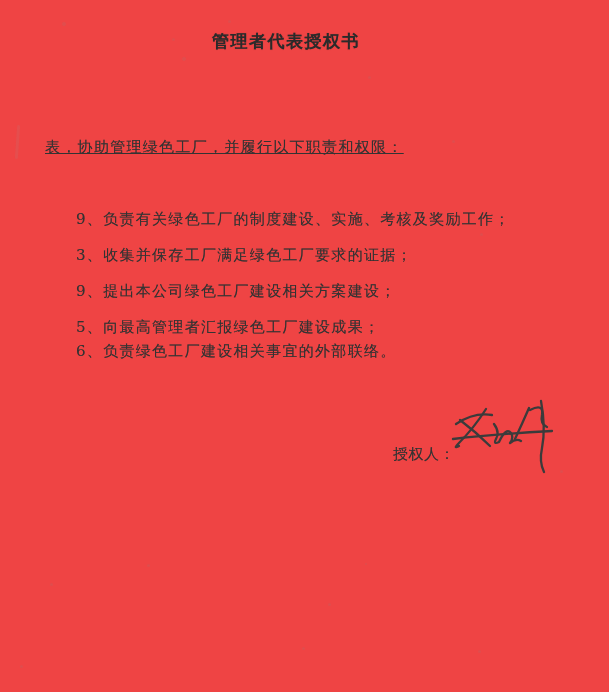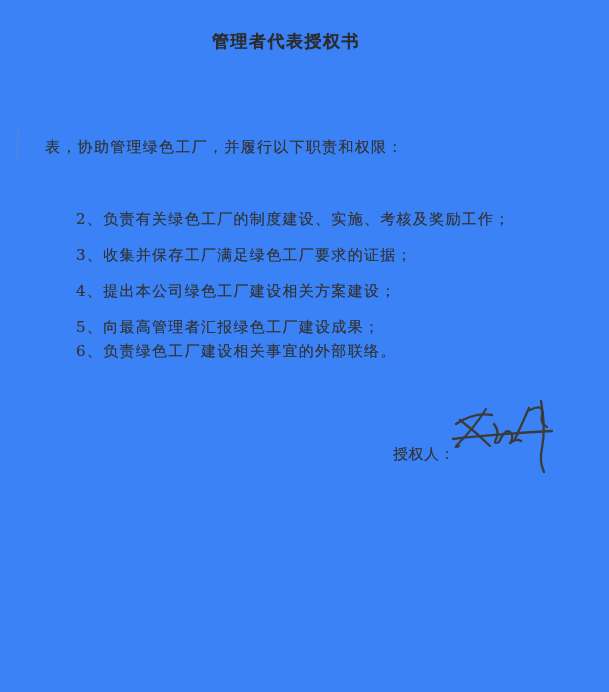--- a/index.html
+++ b/index.html
@@ -1,21 +1,21 @@
 <!DOCTYPE html>
 <html><head>
 <meta charset="utf-8">
 <style>
   * { margin: 0; padding: 0; box-sizing: border-box; }
   html, body { background: #ffffff; }
   .page {
     position: relative;
     width: 609px;
     height: 692px;
-    background: #3b82f6;
+    background: #ef4444;
     overflow: hidden;
     font-family: "DejaVu Serif", "Liberation Serif", serif;
     color: #2e2e2e;
   }
   .title {
     position: absolute;
     top: 30px;
     left: 0;
     width: 572px;
     text-align: center;
@@ -28,21 +28,21 @@
   .bodyline {
     position: absolute;
     font-size: 15px;
     letter-spacing: 1.3px;
     line-height: 20px;
     white-space: nowrap;
     color: #333333;
     text-shadow: 0 0 0.6px rgba(50,50,50,0.5);
   }
   .pline1 { top: 100px; left: 76px; }
-  .pline2 { top: 137px; left: 45px; }
+  .pline2 { top: 137px; left: 45px; text-decoration: underline; }
   .item1  { top: 172px; left: 76px; }
   .item2  { top: 209px; left: 76px; }
   .item3  { top: 245px; left: 76px; }
   .item4  { top: 281px; left: 76px; }
   .item5  { top: 317px; left: 76px; text-align: right; }
   .item6  { top: 341px; left: 76px; text-align: center; }
   .sig-label {
     position: absolute;
     top: 421px;
     left: 393px;
@@ -112,25 +112,25 @@
 <body>
 
 <div class="page">
 
   <div class="title">管理者代表授权书</div>
 
 
   <div class="bodyline pline2">表，协助管理绿色工厂，并履行以下职责和权限：</div>
 
 
-  <div class="bodyline item2">2、负责有关绿色工厂的制度建设、实施、考核及奖励工作；</div>
+  <div class="bodyline item2">9、负责有关绿色工厂的制度建设、实施、考核及奖励工作；</div>
 
   <div class="bodyline item3">3、收集并保存工厂满足绿色工厂要求的证据；</div>
 
-  <div class="bodyline item4">4、提出本公司绿色工厂建设相关方案建设；</div>
+  <div class="bodyline item4">9、提出本公司绿色工厂建设相关方案建设；</div>
 
   <div class="bodyline item5">5、向最高管理者汇报绿色工厂建设成果；</div>
 
   <div class="bodyline item6">6、负责绿色工厂建设相关事宜的外部联络。</div>
 
   <div class="sig-label">授权人：</div>
 
   <svg class="sig-svg" viewBox="0 0 120 82" xmlns="http://www.w3.org/2000/svg" aria-hidden="true">
     <path d="M20,30 Q38,18 56,21"></path>
     <path d="M50,15 Q38,34 22,50 Q17,55 23,52"></path>

